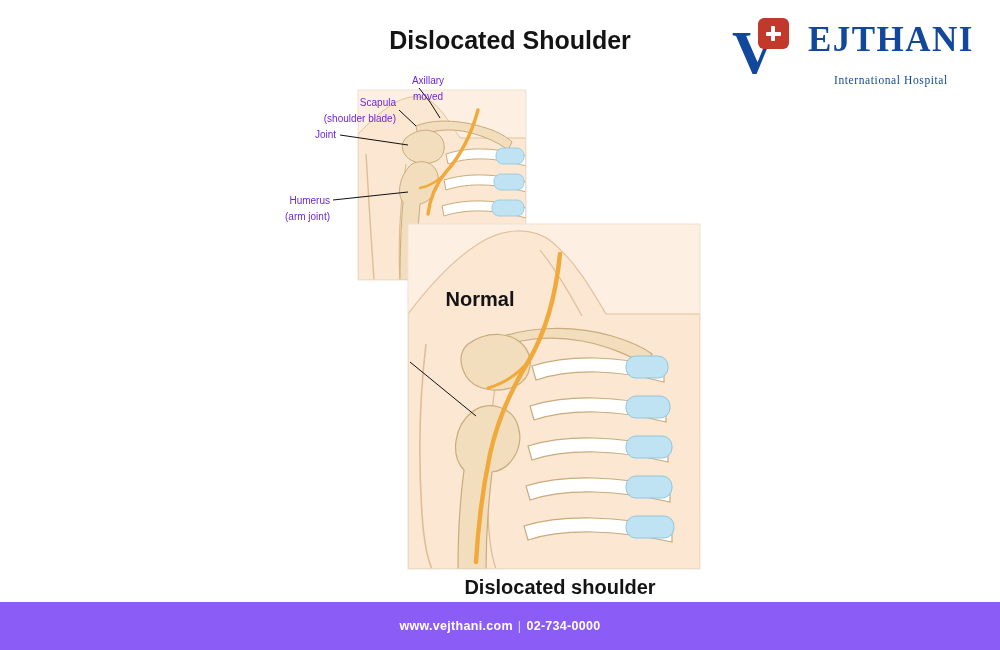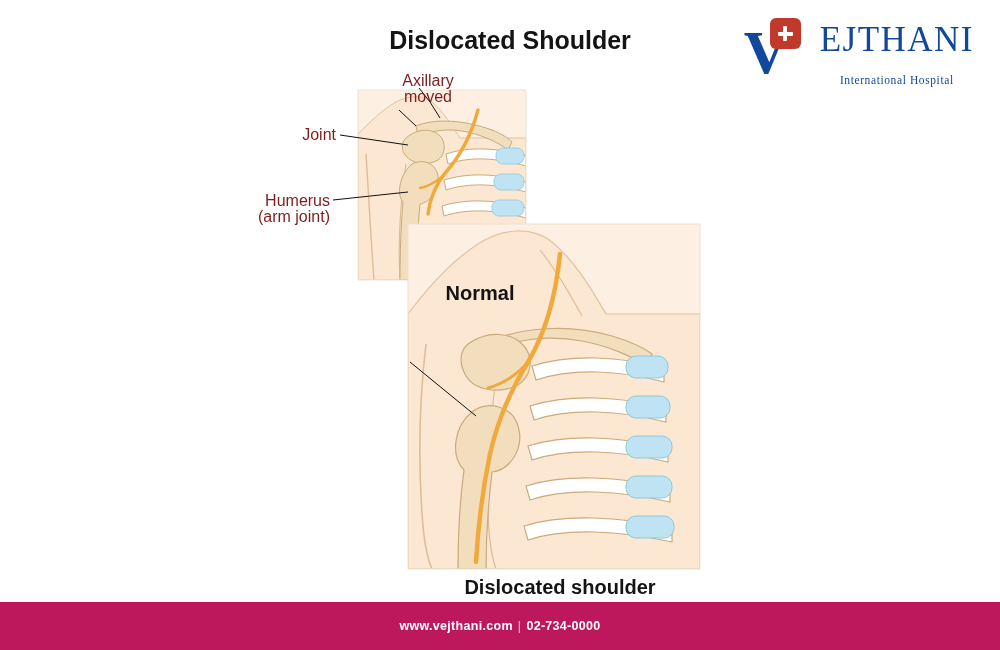--- a/index.html
+++ b/index.html
@@ -18,52 +18,52 @@
     font-weight:700;color:#12489b;font-family:"Liberation Serif", serif;
   }
   .logo-cross{
     position:absolute;left:26px;top:0px;width:31px;height:31px;border-radius:6px;
     background:#c0392b;display:flex;align-items:center;justify-content:center;
   }
   .logo-cross:before{content:"";position:absolute;width:15px;height:4px;background:#fff;border-radius:1px;}
   .logo-cross:after{content:"";position:absolute;width:4px;height:15px;background:#fff;border-radius:1px;}
   .logo-text{margin-left:2px;margin-top:4px;}
   .logo-name{
-    font-size:35px;font-weight:400;letter-spacing:1.5px;color:#12489b;
+    font-size:35px;font-weight:700;letter-spacing:1.5px;color:#12489b;
     font-family:"Liberation Serif", serif;line-height:36px;
   }
   .logo-sub{
     font-size:11.5px;color:#12489b;letter-spacing:0.6px;margin-top:16px;
     text-align:center;font-family:"Liberation Serif", serif;
   }
 
   
   .figure{position:absolute;left:240px;top:14px;width:540px;height:580px;}
   .fig-title{
     position:absolute;left:0;top:12px;width:540px;text-align:center;
     font-size:25px;font-weight:700;color:#141414;
   }
   .cap-normal{
-    position:absolute;left:100px;top:268px;width:280px;text-align:center;
+    position:absolute;left:100px;top:274px;width:280px;text-align:center;
     font-size:20px;font-weight:700;color:#141414;
   }
   .cap-dislocated{
     position:absolute;left:110px;top:562px;width:420px;text-align:center;
     font-size:20px;font-weight:700;color:#141414;
   }
 
-  .lbl{position:absolute;font-size:16px;color:#7f1d1d;line-height:15.5px;text-align:right;}
+  .lbl{position:absolute;font-size:10px;color:#6d28d9;line-height:15.5px;text-align:right;}
   .lbl.center{text-align:center;}
 
   svg.art{position:absolute;left:0;top:0;width:540px;height:580px;overflow:visible;}
 
   
   .footer{
     position:absolute;left:0;bottom:0;width:1000px;height:48px;
-    background:#be185d;display:flex;align-items:center;justify-content:center;
+    background:#8b5cf6;display:flex;align-items:center;justify-content:center;
   }
   .footer-text{
     color:#ffffff;font-size:12.5px;font-weight:700;letter-spacing:0.3px;
   }
   .footer-sep{color:#cfe0f3;font-weight:400;margin:0 5px;}
 </style>
 </head>
 <body>
 
 <div class="page">
@@ -185,20 +185,24 @@
       <g stroke="#111" stroke-width="1" fill="none">
         <path d="M170,348 L236,402"></path>
       </g>
     </svg>
 
     <div class="lbl center" style="left:140px;top:59px;width:96px;">
       <div>Axillary</div>
       <div>moved</div>
     </div>
 
+    <div class="lbl" style="left:8px;top:81px;width:148px;">
+      <div>Scapula</div>
+      <div>(shoulder blade)</div>
+    </div>
 
     <div class="lbl" style="left:32px;top:113px;width:64px;">Joint</div>
 
     <div class="lbl" style="left:-20px;top:179px;width:110px;">
       <div>Humerus</div>
       <div>(arm joint)</div>
     </div>
 
     <div class="cap-normal">Normal</div>
 

